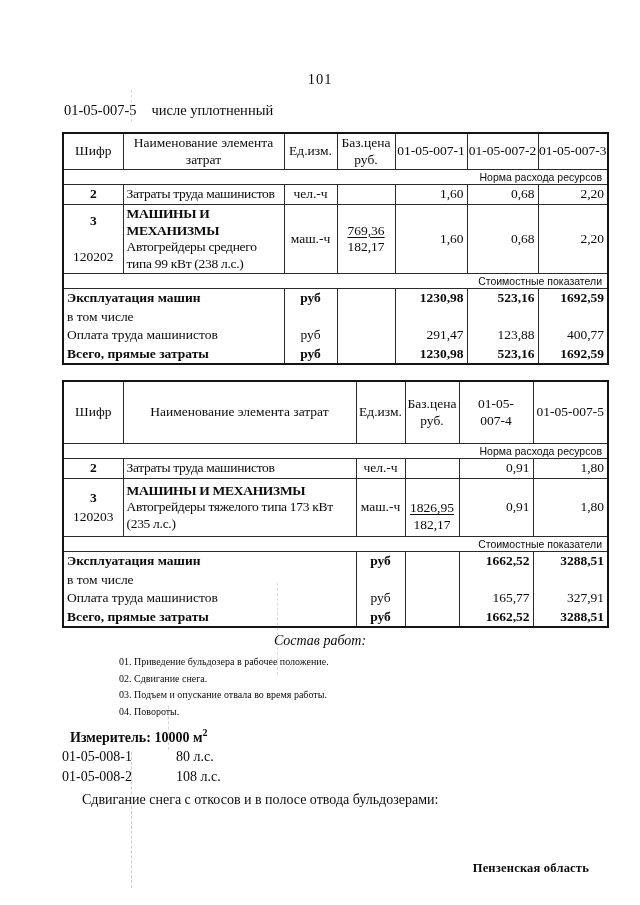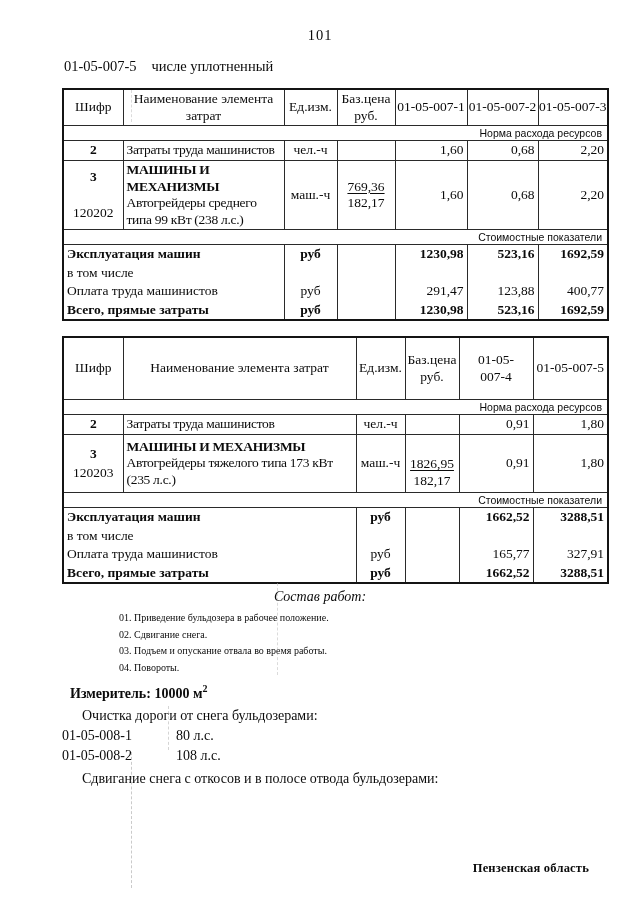--- a/index.html
+++ b/index.html
@@ -10,20 +10,21 @@
     background:#ffffff;
     font-family:"Liberation Serif","DejaVu Serif",serif;
     color:#0b0b0b;
     overflow:hidden;
   }
   .page-number {
     text-align:center;
     padding-top:27px;
     font-size:14.5px;
     letter-spacing:1px;
+    margin-top:44px;
   }
   .intro-line {
     margin:14px 0 0 64px;
     font-size:14.5px;
   }
   .intro-line .code { margin-right:15px; }
 
   table.doc-table {
     border-collapse:collapse;
     table-layout:fixed;
@@ -291,21 +292,20 @@
     <div>02. Сдвигание снега.</div>
     <div>03. Подъем и опускание отвала во время работы.</div>
     <div>04. Повороты.</div>
   </div>
 
   <div class="measure-line">
     <span>Измеритель:</span>
     <span>10000 м</span><sup>2</sup>
   </div>
 
-  <div class="plain-line">Очистка дороги от снега бульдозерами:</div>
 
   <div class="variant-row">
     <span class="vcode">01-05-008-1</span><span class="vtext">80 л.с.</span>
   </div>
   <div class="variant-row">
     <span class="vcode">01-05-008-2</span><span class="vtext">108 л.с.</span>
   </div>
 
   <div class="plain-line">Сдвигание снега с откосов и в полосе отвода бульдозерами:</div>
 

